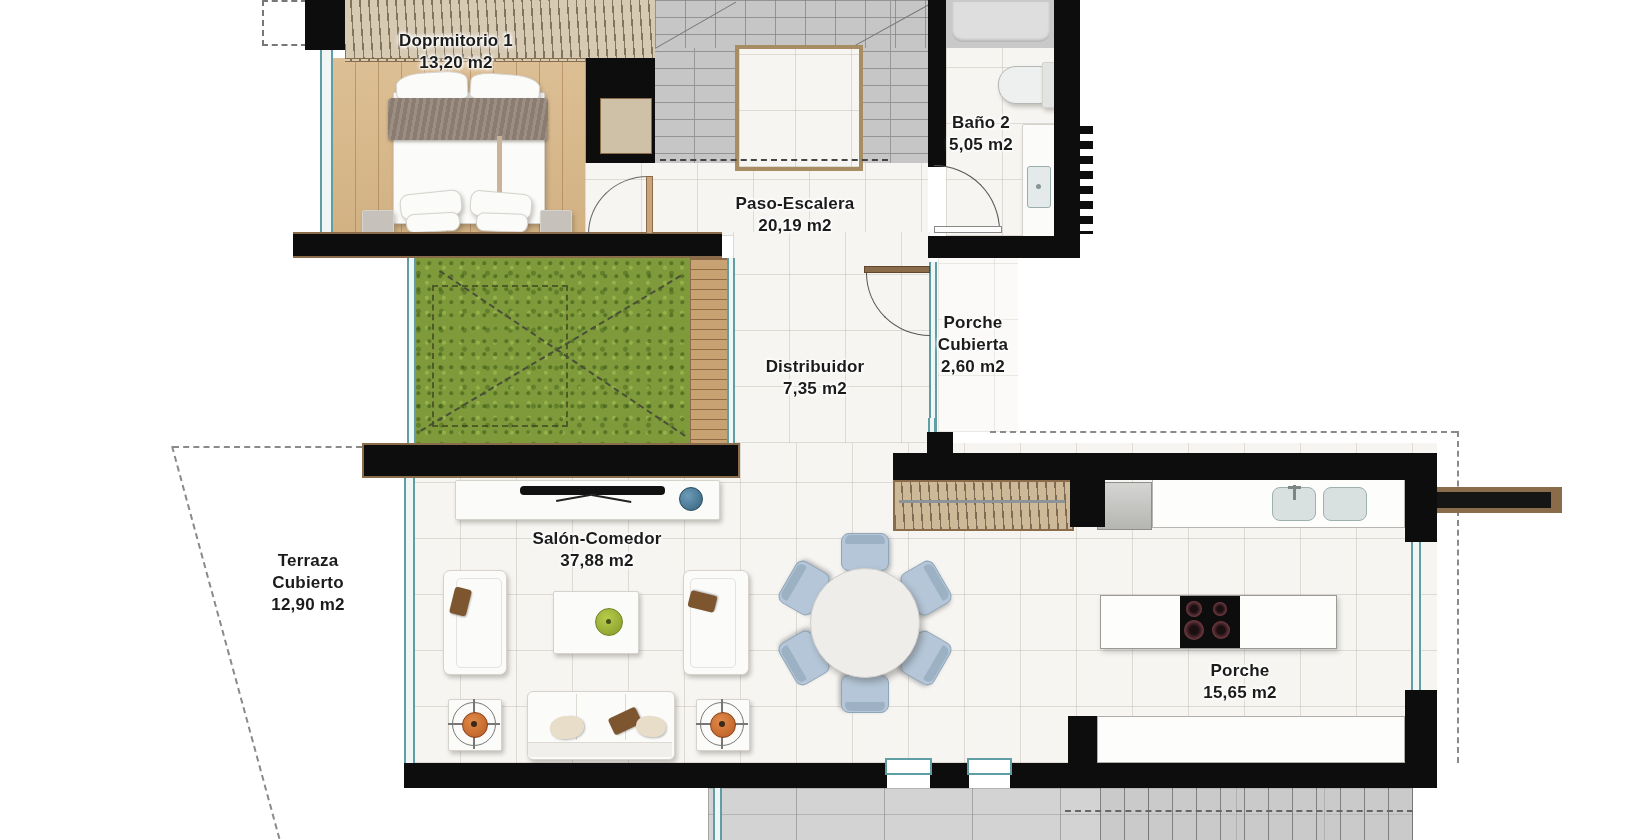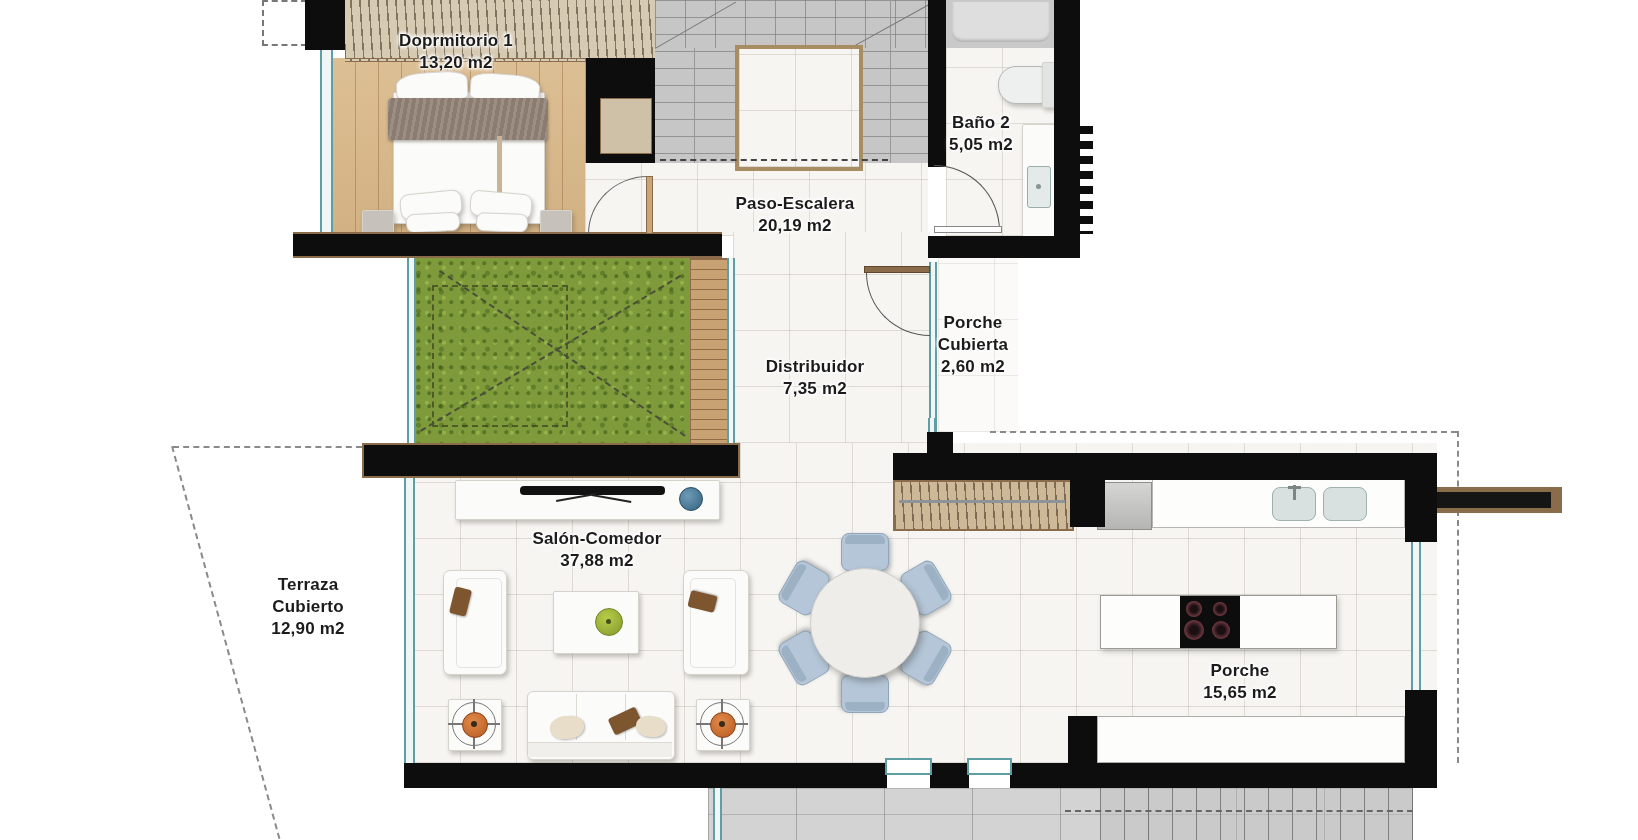--- a/index.html
+++ b/index.html
@@ -258,21 +258,21 @@
   </div>
   <div class="label" style="left:815px;top:356px;">
     <div>Distribuidor</div>
     <div>7,35 m2</div>
   </div>
   <div class="label" style="left:973px;top:312px;">
     <div>Porche</div>
     <div>Cubierta</div>
     <div>2,60 m2</div>
   </div>
-  <div class="label" style="left:308px;top:550px;margin-top:24px;">
+  <div class="label" style="left:308px;top:550px;">
     <div>Terraza</div>
     <div>Cubierto</div>
     <div>12,90 m2</div>
   </div>
   <div class="label" style="left:597px;top:528px;text-align:center;">
     <div>Salón-Comedor</div>
     <div>37,88 m2</div>
   </div>
   <div class="label" style="left:1240px;top:660px;">
     <div>Porche</div>

